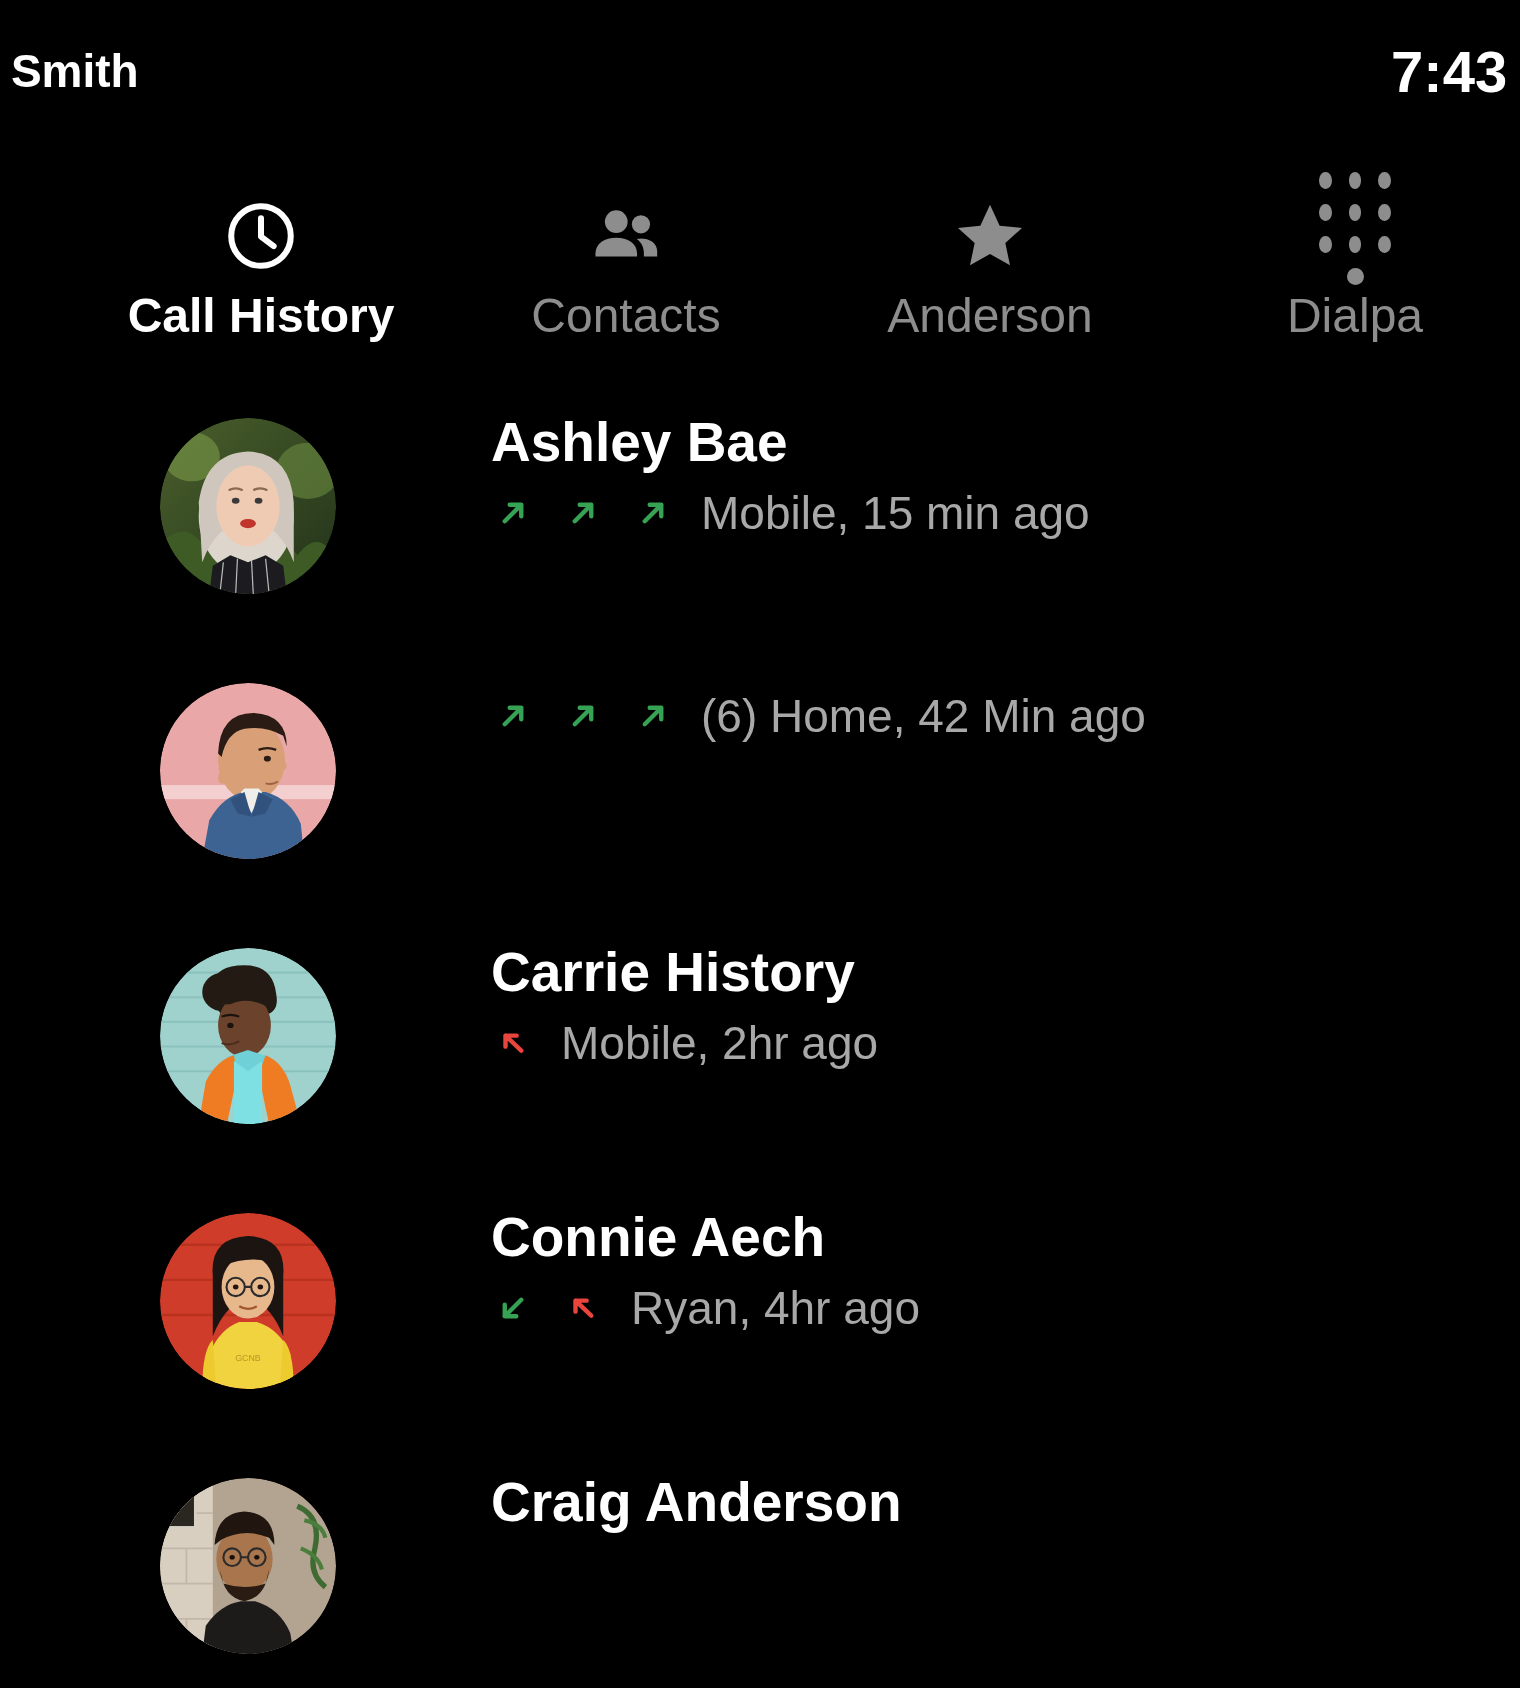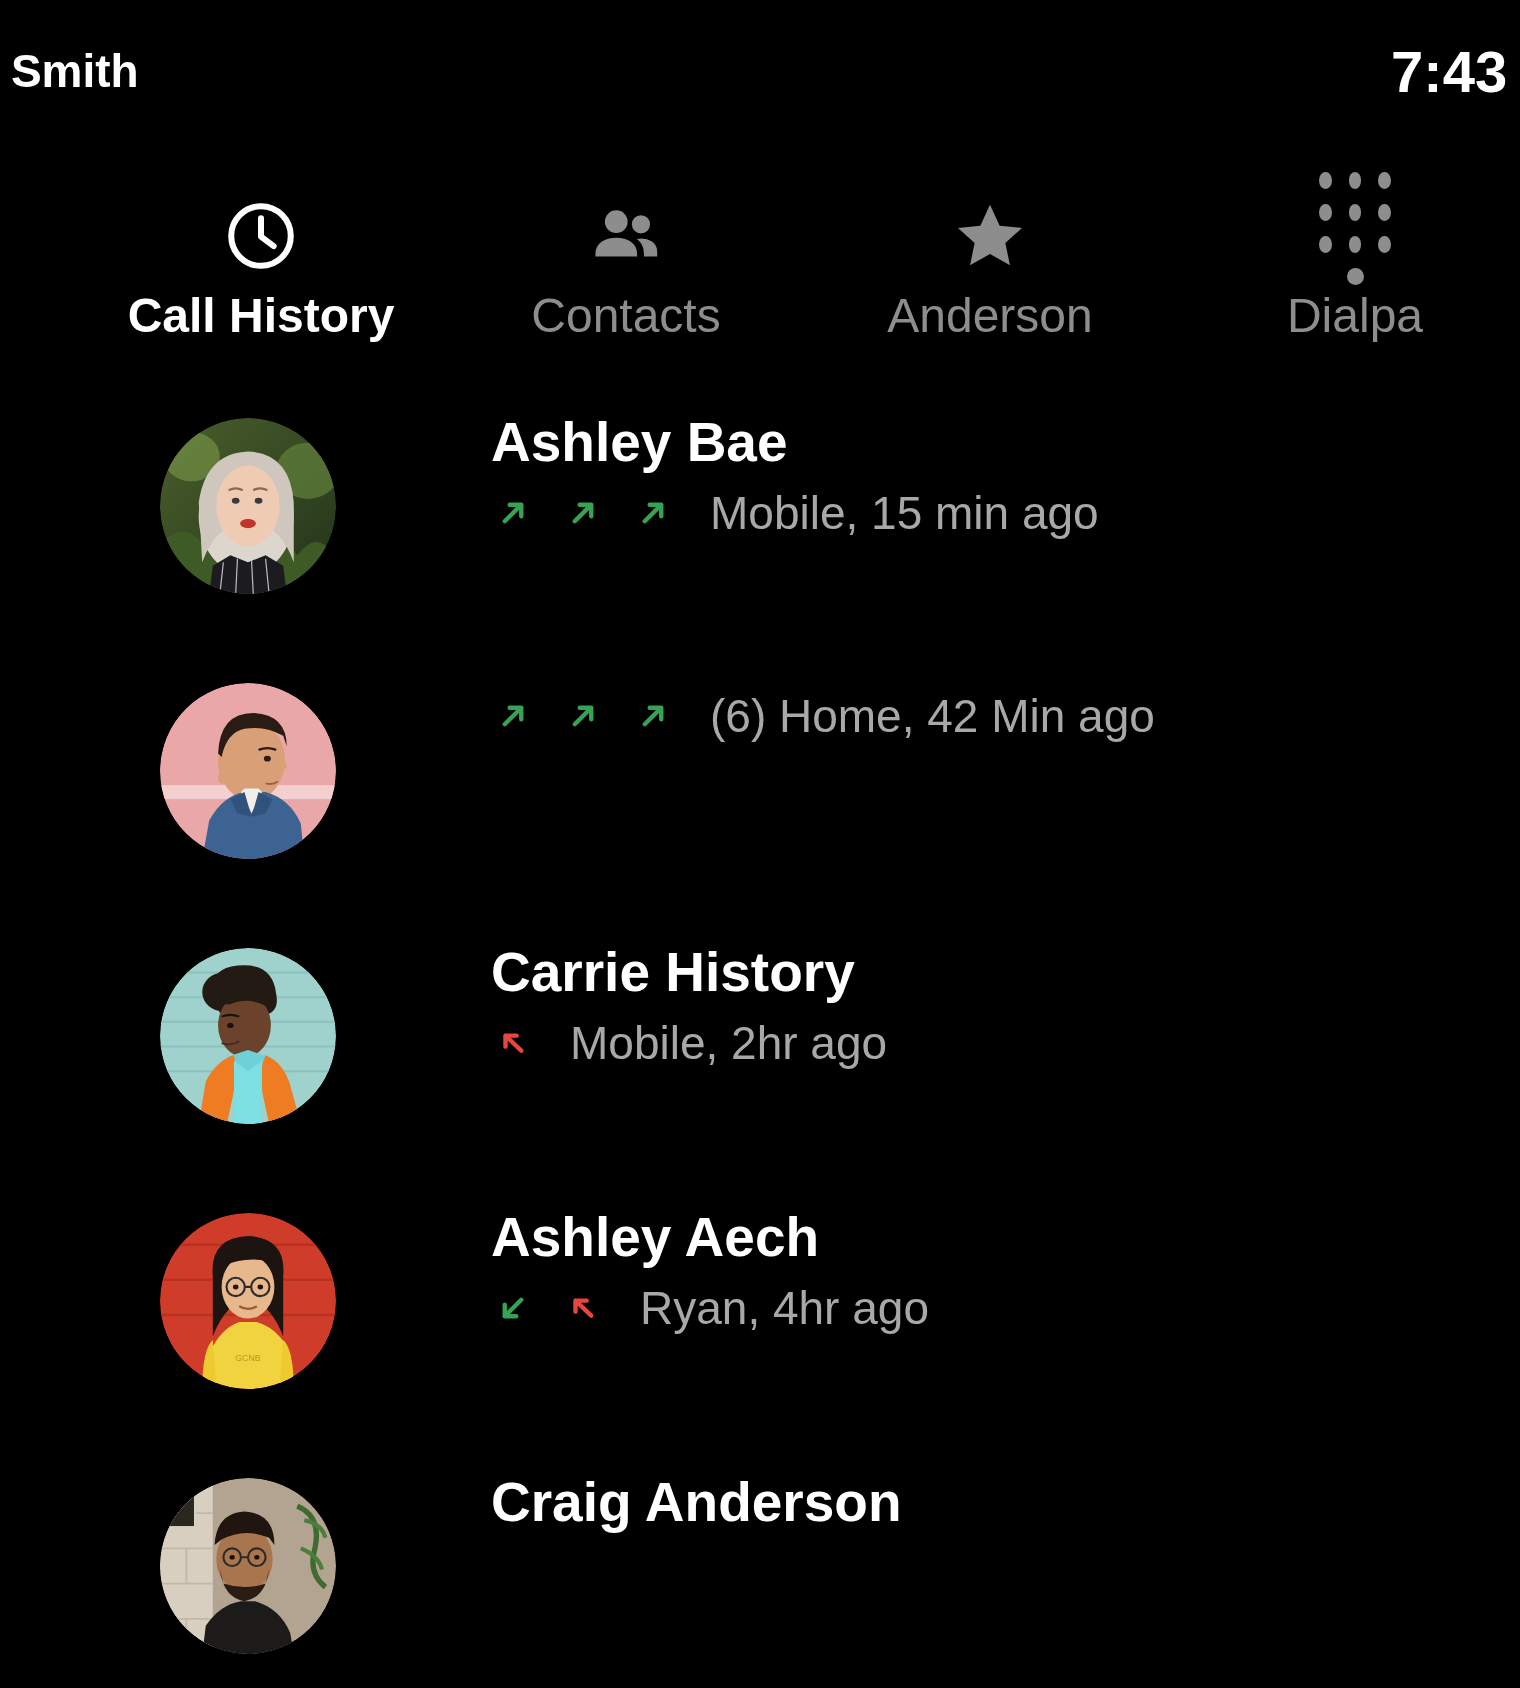--- a/index.html
+++ b/index.html
@@ -65,21 +65,21 @@
   .avatar svg { display:block; width:176px; height:176px; }
   .row-text {
     position:absolute; left:491px; top:20px; right:0;
   }
   .row-name {
     font-size:55px; font-weight:700; color:#ffffff;
     line-height:1.12; white-space:nowrap;
   }
   .row-detail {
     margin-top:14px;
-    display:flex; align-items:center; gap:17px;
+    display:flex; align-items:center; gap:8px;
     font-size:46px; color:#a8a8a8; white-space:nowrap;
     line-height:1.1;
   }
   .arrows { display:flex; align-items:center; margin-right:18px; }
   .arrows svg { display:block; margin-right:26px; }
   .arrows svg:last-child { margin-right:0; }
   .detail-text { display:inline-block; }
 </style>
 </head>
 <body>
@@ -320,21 +320,21 @@
             <ellipse cx="57" cy="42" rx="1.6" ry="1.4" fill="#23160f"></ellipse>
             <path d="M45 53 Q50 56 55 53" stroke="#a0562f" stroke-width="1.2" fill="none"></path>
             <path d="M28 80 Q34 66 45 62 L55 62 Q68 66 74 80 L76 100 L26 100 Z" fill="#f1d23f"></path>
             <path d="M30 72 Q24 78 24 100 L32 100 Z" fill="#edcb2f"></path>
             <path d="M70 72 Q76 78 76 100 L68 100 Z" fill="#edcb2f"></path>
             <text x="50" y="84" font-size="5" fill="#b59a22" text-anchor="middle" font-family="sans-serif">GCNB</text>
           </g>
         </svg>
       </div>
       <div class="row-text">
-        <div class="row-name">Ashley Aech</div>
+        <div class="row-name">Connie Aech</div>
         <div class="row-detail">
           <span class="arrows">
             <svg width="44" height="44" viewBox="0 0 24 24">
               <path d="M16.5 7.5 L7.5 16.5 M7.5 10.2 L7.5 16.5 L13.8 16.5" fill="none" stroke="#35a353" stroke-width="2.4" stroke-linecap="round" stroke-linejoin="round"></path>
             </svg>
             <svg width="44" height="44" viewBox="0 0 24 24">
               <path d="M16.5 16.2 L7.9 8.0 M7.9 14.0 L7.9 8.0 L14.0 8.0" fill="none" stroke="#e8453c" stroke-width="2.4" stroke-linecap="round" stroke-linejoin="round"></path>
             </svg>
           </span>
           <span class="detail-text">Ryan, 4hr ago</span>

